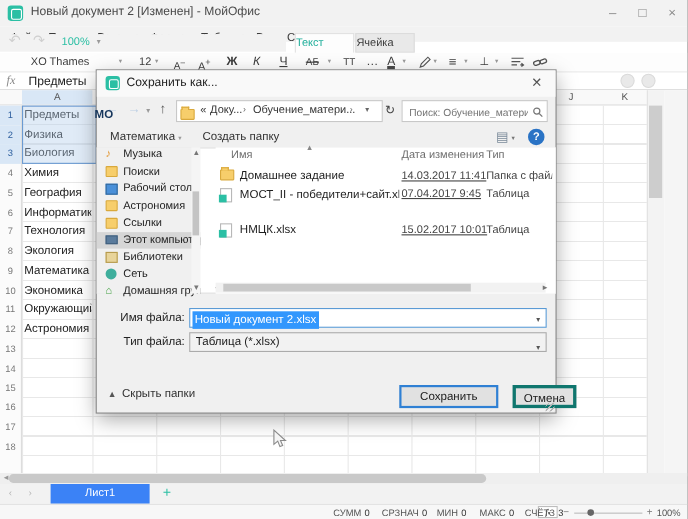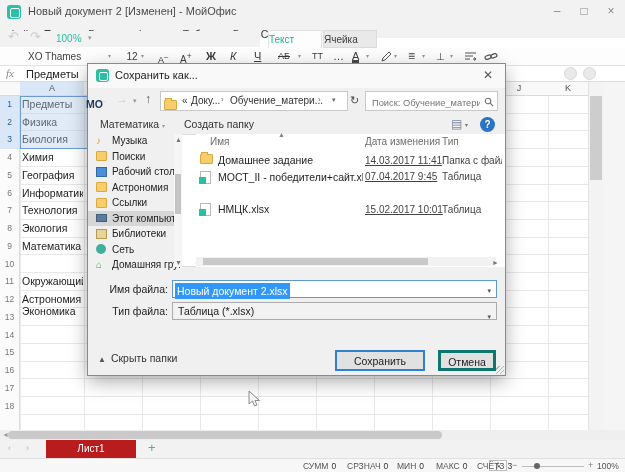--- a/index.html
+++ b/index.html
@@ -45,21 +45,21 @@
   #b1spill{left:86px;top:98px;width:24px;height:14px;font-size:10.5px;font-weight:bold;color:#16365c;z-index:30;overflow:hidden;}
   
   #vscroll{left:588px;top:82px;width:16px;height:351px;background:#f3f3f3;border-left:1px solid #e2e2e2;}
   #vthumb{left:590px;top:96px;width:12px;height:84px;background:#cdcdcd;z-index:1;}
   #rightstrip{left:604px;top:82px;width:21px;height:351px;background:#f5f5f5;}
   
   #hscroll{left:0;top:430px;width:625px;height:10px;background:#efefef;}
   #hthumb{left:8px;top:431px;width:434px;height:8px;background:#c9c9c9;border-radius:4px;}
   #sheetbar{left:0;top:440px;width:625px;height:18px;background:#f2f2f2;}
   .sheetnav{position:absolute;top:3px;font-size:9px;color:#b5b5b5;}
-  #sheettab{position:absolute;left:46px;top:0;width:90px;height:18px;background:#b91c1c;color:#fff;
+  #sheettab{position:absolute;left:46px;top:0;width:90px;height:18px;background:#3b82f6;color:#fff;
             font-size:10px;text-align:center;line-height:18px;}
   #addsheet{position:absolute;left:148px;top:0px;font-size:13px;color:#2bbfa4;}
   #statusbar{left:0;top:458px;width:625px;height:14px;background:#f7f7f7;border-top:1px solid #e0e0e0;}
   .stat{position:absolute;top:2px;font-size:8.5px;color:#555;}
   .stat b{font-weight:normal;color:#333;margin-left:3px;}
   #fxbox{position:absolute;left:489px;top:1px;width:18px;height:11px;border:1px solid #bdbdbd;background:#fff;
          font-size:8px;font-style:italic;color:#444;text-align:center;line-height:10px;font-family:"Liberation Serif",serif;}
   #zslider{position:absolute;left:522px;top:7px;width:62px;height:1px;background:#bbb;}
   #zdot{position:absolute;left:534px;top:4px;width:6px;height:6px;border-radius:50%;background:#666;}
   .zsign{position:absolute;top:1px;font-size:9px;color:#777;}
@@ -118,21 +118,21 @@
   #dlghscroll{left:108px;top:193px;width:300px;height:9px;background:#f2f2f2;position:absolute;}
   #dlghthumb{left:115px;top:194px;width:225px;height:7px;background:#c9c9c9;position:absolute;}
   .frm-label{position:absolute;left:0px;width:80px;text-align:right;font-size:10.5px;color:#222;}
   #fnamebox{left:84px;top:216px;width:325px;height:18px;background:#fff;border:1px solid #5b9bd5;position:absolute;}
   #fnamebox .sel{display:inline-block;background:#3297fd;color:#fff;font-size:10.5px;line-height:16px;padding:0 2px;margin-left:2px;}
   #ftypebox{left:84px;top:238px;width:325px;height:18px;background:#f2f2f2;border:1px solid #ababab;position:absolute;
             font-size:10.5px;color:#222;line-height:16px;padding-left:5px;}
   .boxcaret{position:absolute;right:5px;top:6px;font-size:7px;color:#555;}
   #hidefolders{left:10px;top:288px;font-size:10.5px;color:#333;position:absolute;}
   #hfcaret{margin-right:5px;color:#555;font-size:8px;}
-  .dlgbtn{position:absolute;top:286px;height:21px;font-size:10.5px;color:#222;background:#e1e1e1;text-align:center;line-height:19px;}
+  .dlgbtn{position:absolute;top:286px;height:21px;font-size:10.5px;color:#222;background:#e1e1e1;text-align:center;line-height:19px;margin-left:28px;}
   #savebtn{left:247px;width:90px;border:2px solid #2f80d4;}
   #cancelbtn{left:350px;width:58px;border:3px solid #0f766e;}
   #dlggrip{right:1px;bottom:1px;width:8px;height:8px;position:absolute;
     background:repeating-linear-gradient(135deg,transparent 0 2px,#b5b5b5 2px 3px);}
   
   #cursor{left:248px;top:390px;width:14px;height:20px;z-index:50;}
   svg{display:block;}
 </style>
 </head>
 <body>
@@ -234,21 +234,21 @@
       <div class="vline" style="left: 548px;"></div>
       <div class="cellA" style="top: 0px;">Предметы</div>
       <div class="cellA" style="top: 17.74px;">Физика</div>
       <div class="cellA" style="top: 35.48px;">Биология</div>
       <div class="cellA" style="top: 53.22px;">Химия</div>
       <div class="cellA" style="top: 70.96px;">География</div>
       <div class="cellA" style="top: 88.7px;">Информатика</div>
       <div class="cellA" style="top: 106.44px;">Технология</div>
       <div class="cellA" style="top: 124.18px;">Экология</div>
       <div class="cellA" style="top: 141.92px;">Математика</div>
-      <div class="cellA" style="top: 159.66px; margin-top: 47px;">Экономика</div>
+      <div class="cellA" style="top: 159.66px;">Экономика</div>
       <div class="cellA" style="top: 177.4px;">Окружающий</div>
       <div class="cellA" style="top: 195.14px;">Астрономия</div>
     </div>
   <div class="abs" id="gutter">
       <div class="rownum sel" style="top: 0px;">1</div>
       <div class="rownum sel" style="top: 17.74px;">2</div>
       <div class="rownum sel" style="top: 35.48px;">3</div>
       <div class="rownum" style="top: 53.22px;">4</div>
       <div class="rownum" style="top: 70.96px;">5</div>
       <div class="rownum" style="top: 88.7px;">6</div>

